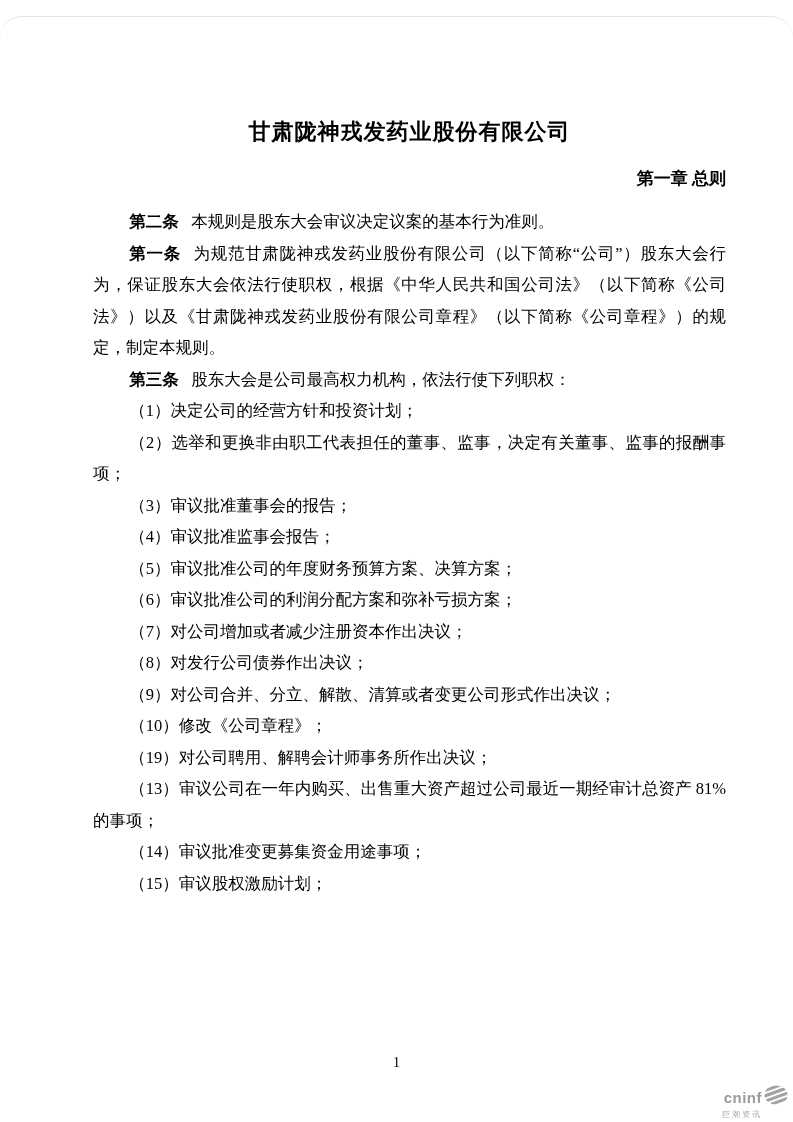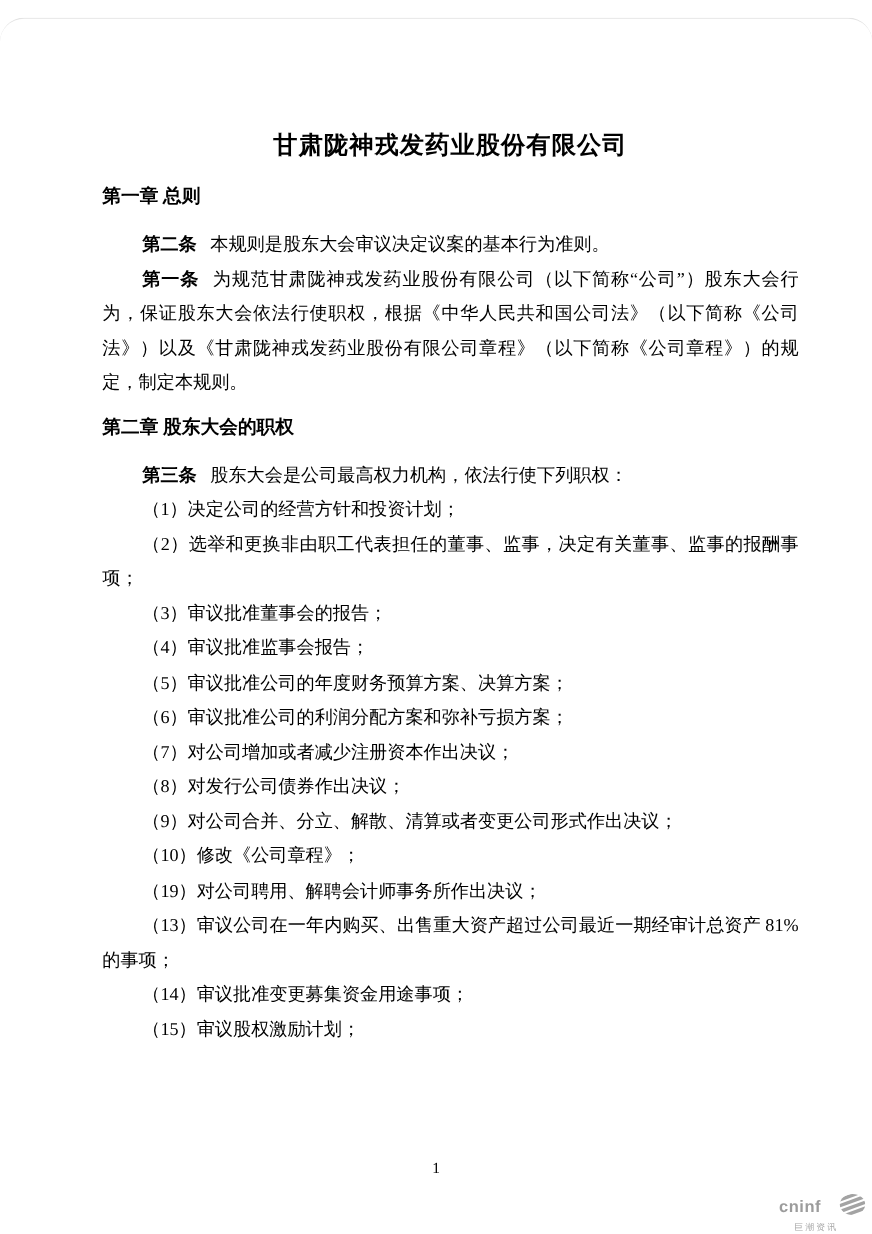--- a/index.html
+++ b/index.html
@@ -35,21 +35,21 @@
     line-height: 23px;
     font-weight: bold;
     text-align: center;
     letter-spacing: 1px;
   }
   .chapter-heading {
     margin: 24px 0 16px 0;
     font-size: 17px;
     line-height: 22px;
     font-weight: bold;
-    text-align: left;
+    text-align: right;
   }
   .chapter-heading.second {
     margin-top: 14px;
   }
   .article, .clause-item {
     margin: 0;
     font-size: 16.5px;
     line-height: 31.5px;
     text-align: justify;
     text-indent: 2.2em;
@@ -72,22 +72,22 @@
     position: absolute;
     top: 1068px;
     right: 5px;
     color: #a0a0a0;
     font-family: "Liberation Sans", "DejaVu Sans", sans-serif;
     text-align: right;
   }
   .cninfo-logo .logo-row {
     display: flex;
     align-items: center;
-    justify-content: center;
-    gap: 16px;
+    justify-content: flex-end;
+    gap: 2px;
   }
   .cninfo-logo .logo-text {
     font-weight: bold;
     font-size: 15px;
     line-height: 15px;
     letter-spacing: 0.5px;
     color: #9c9c9c;
   }
   .cninfo-logo .logo-tagline {
     font-size: 8px;
@@ -111,21 +111,20 @@
 <div class="page">
 
   <h1 class="doc-title">甘肃陇神戎发药业股份有限公司</h1>
 
   <h3 class="chapter-heading">第一章 总则</h3>
 
   <p class="article"><span class="article-label">第二条</span><span>本规则是股东大会审议决定议案的基本行为准则。</span></p>
 
   <p class="article"><span class="article-label">第一条</span><span>为规范甘肃陇神戎发药业股份有限公司（以下简称“公司”）股东大会行为，保证股东大会依法行使职权，根据《中华人民共和国公司法》（以下简称《公司法》）以及《甘肃陇神戎发药业股份有限公司章程》（以下简称《公司章程》）的规定，制定本规则。</span></p>
 
-  <h3 class="chapter-heading second">第二章 股东大会的职权</h3>
 
   <p class="article"><span class="article-label">第三条</span><span>股东大会是公司最高权力机构，依法行使下列职权：</span></p>
 
   <p class="clause-item">（1）决定公司的经营方针和投资计划；</p>
   <p class="clause-item">（2）选举和更换非由职工代表担任的董事、监事，决定有关董事、监事的报酬事项；</p>
   <p class="clause-item">（3）审议批准董事会的报告；</p>
   <p class="clause-item">（4）审议批准监事会报告；</p>
   <p class="clause-item">（5）审议批准公司的年度财务预算方案、决算方案；</p>
   <p class="clause-item">（6）审议批准公司的利润分配方案和弥补亏损方案；</p>
   <p class="clause-item">（7）对公司增加或者减少注册资本作出决议；</p>

